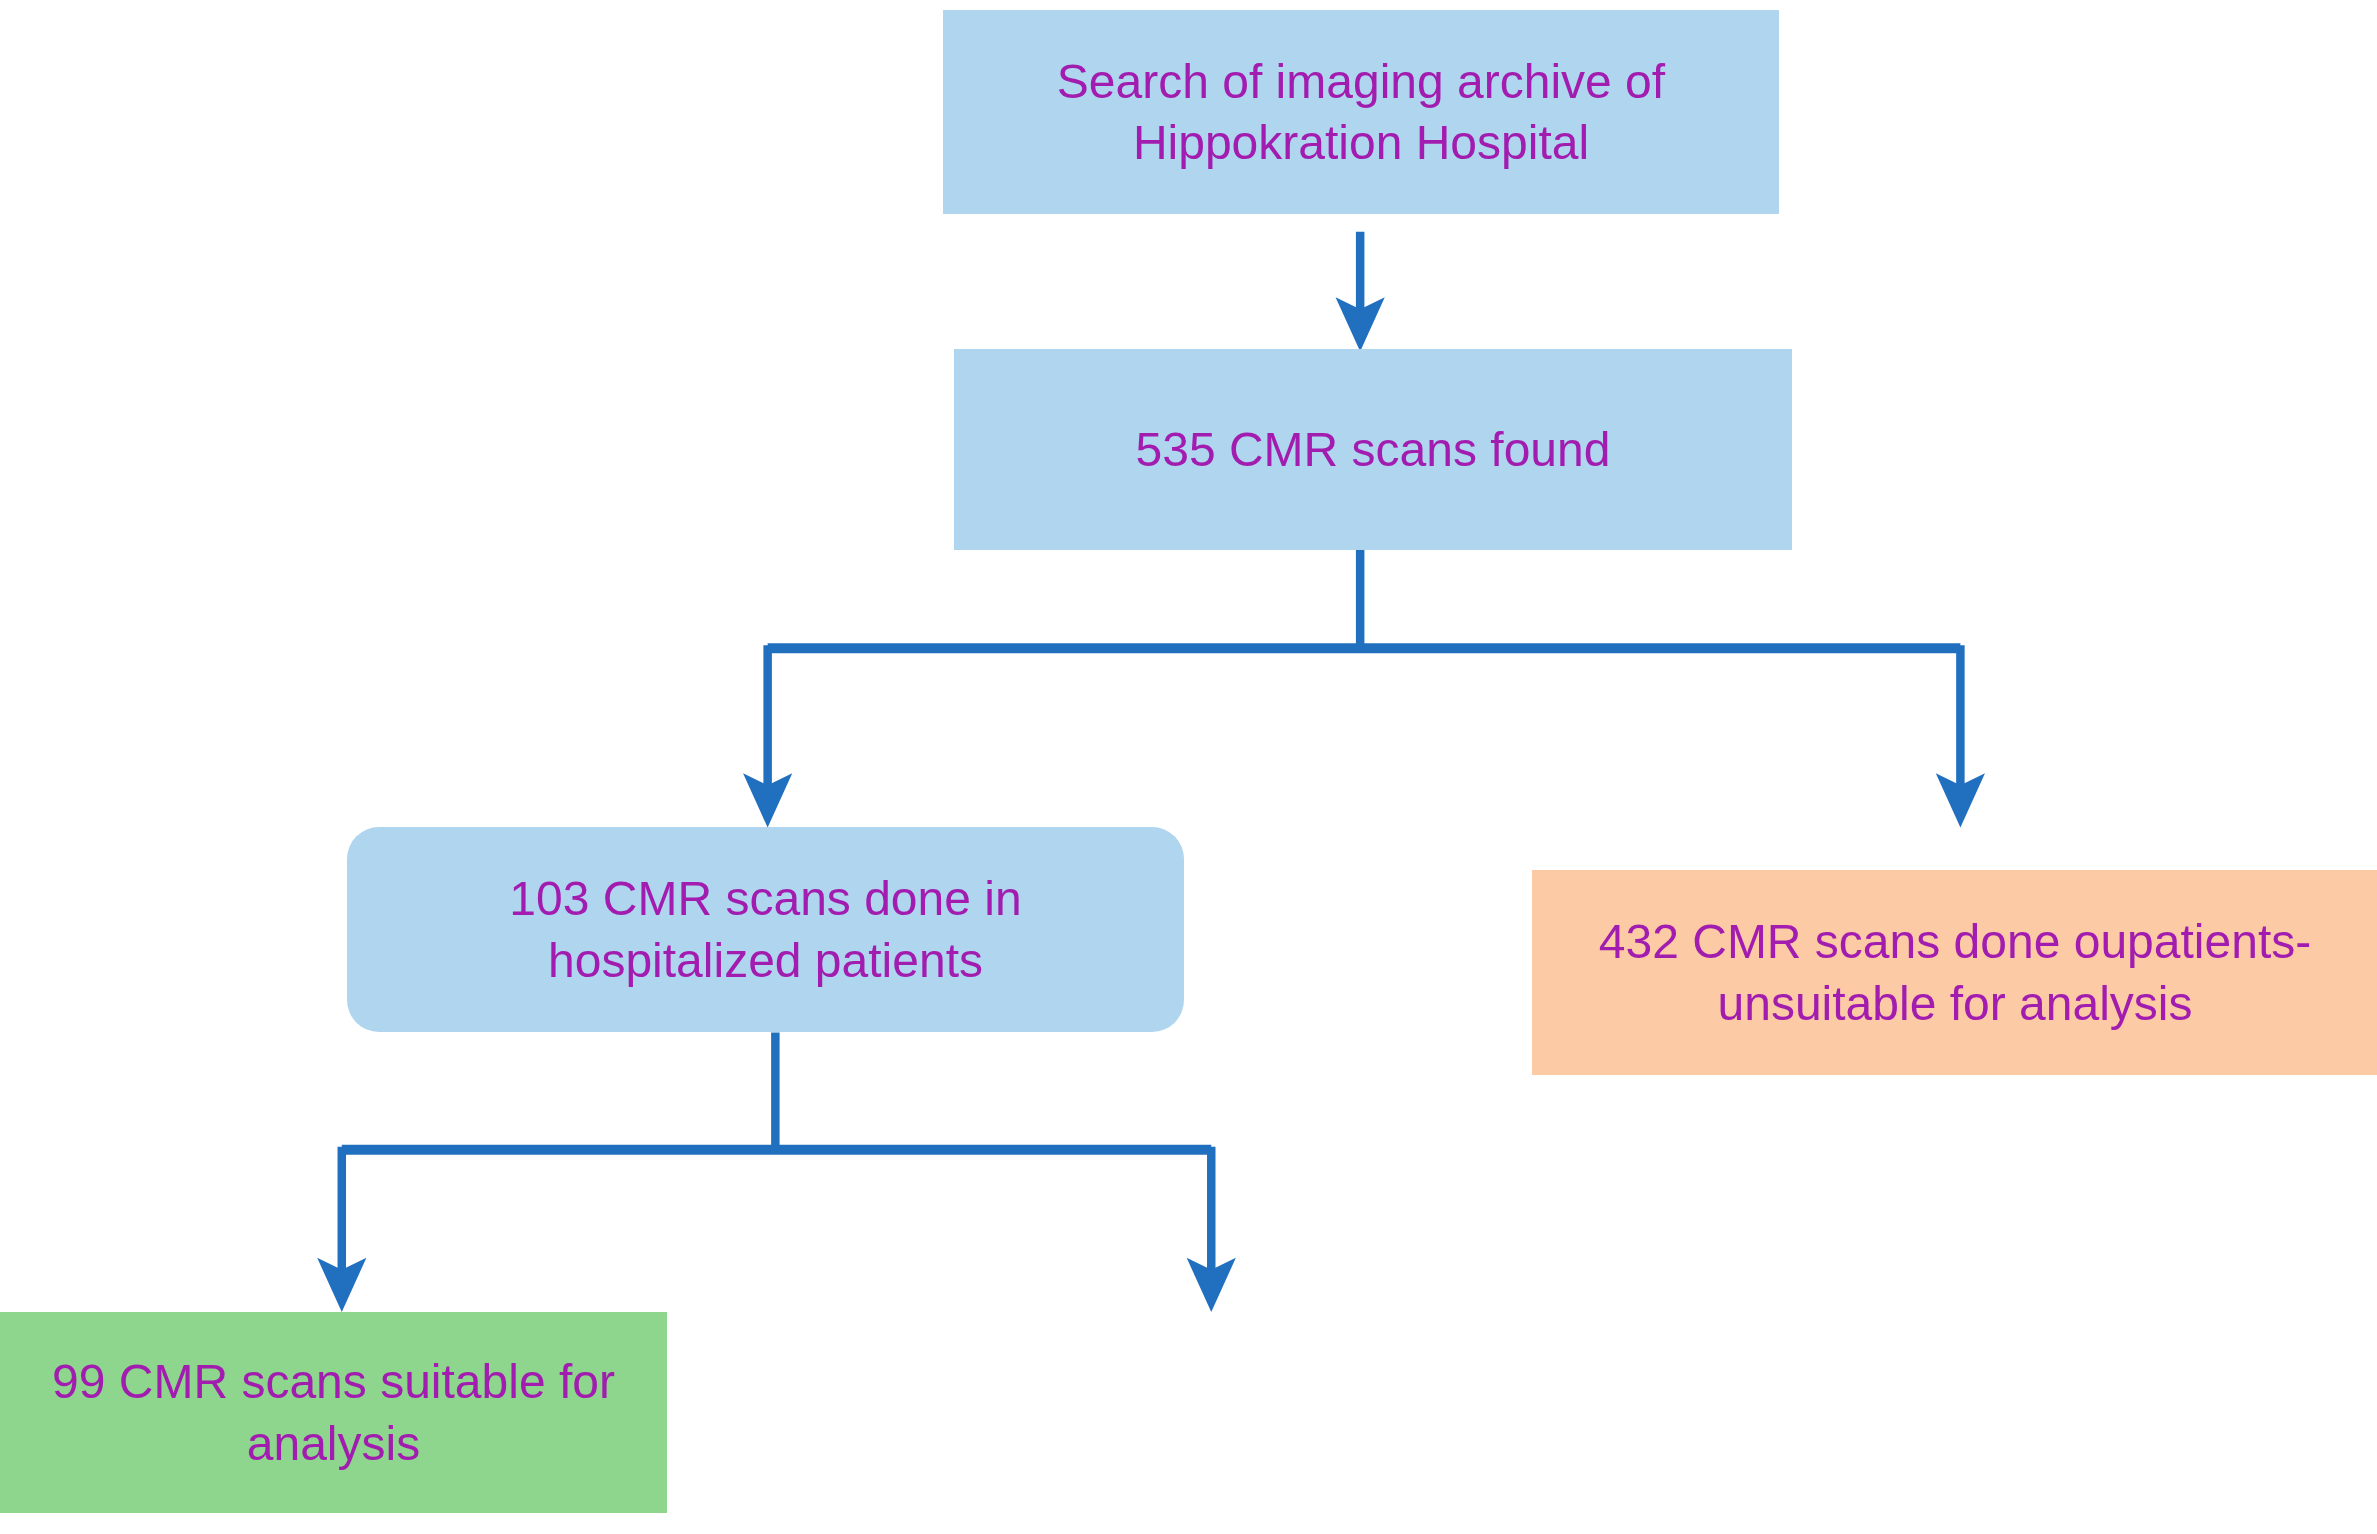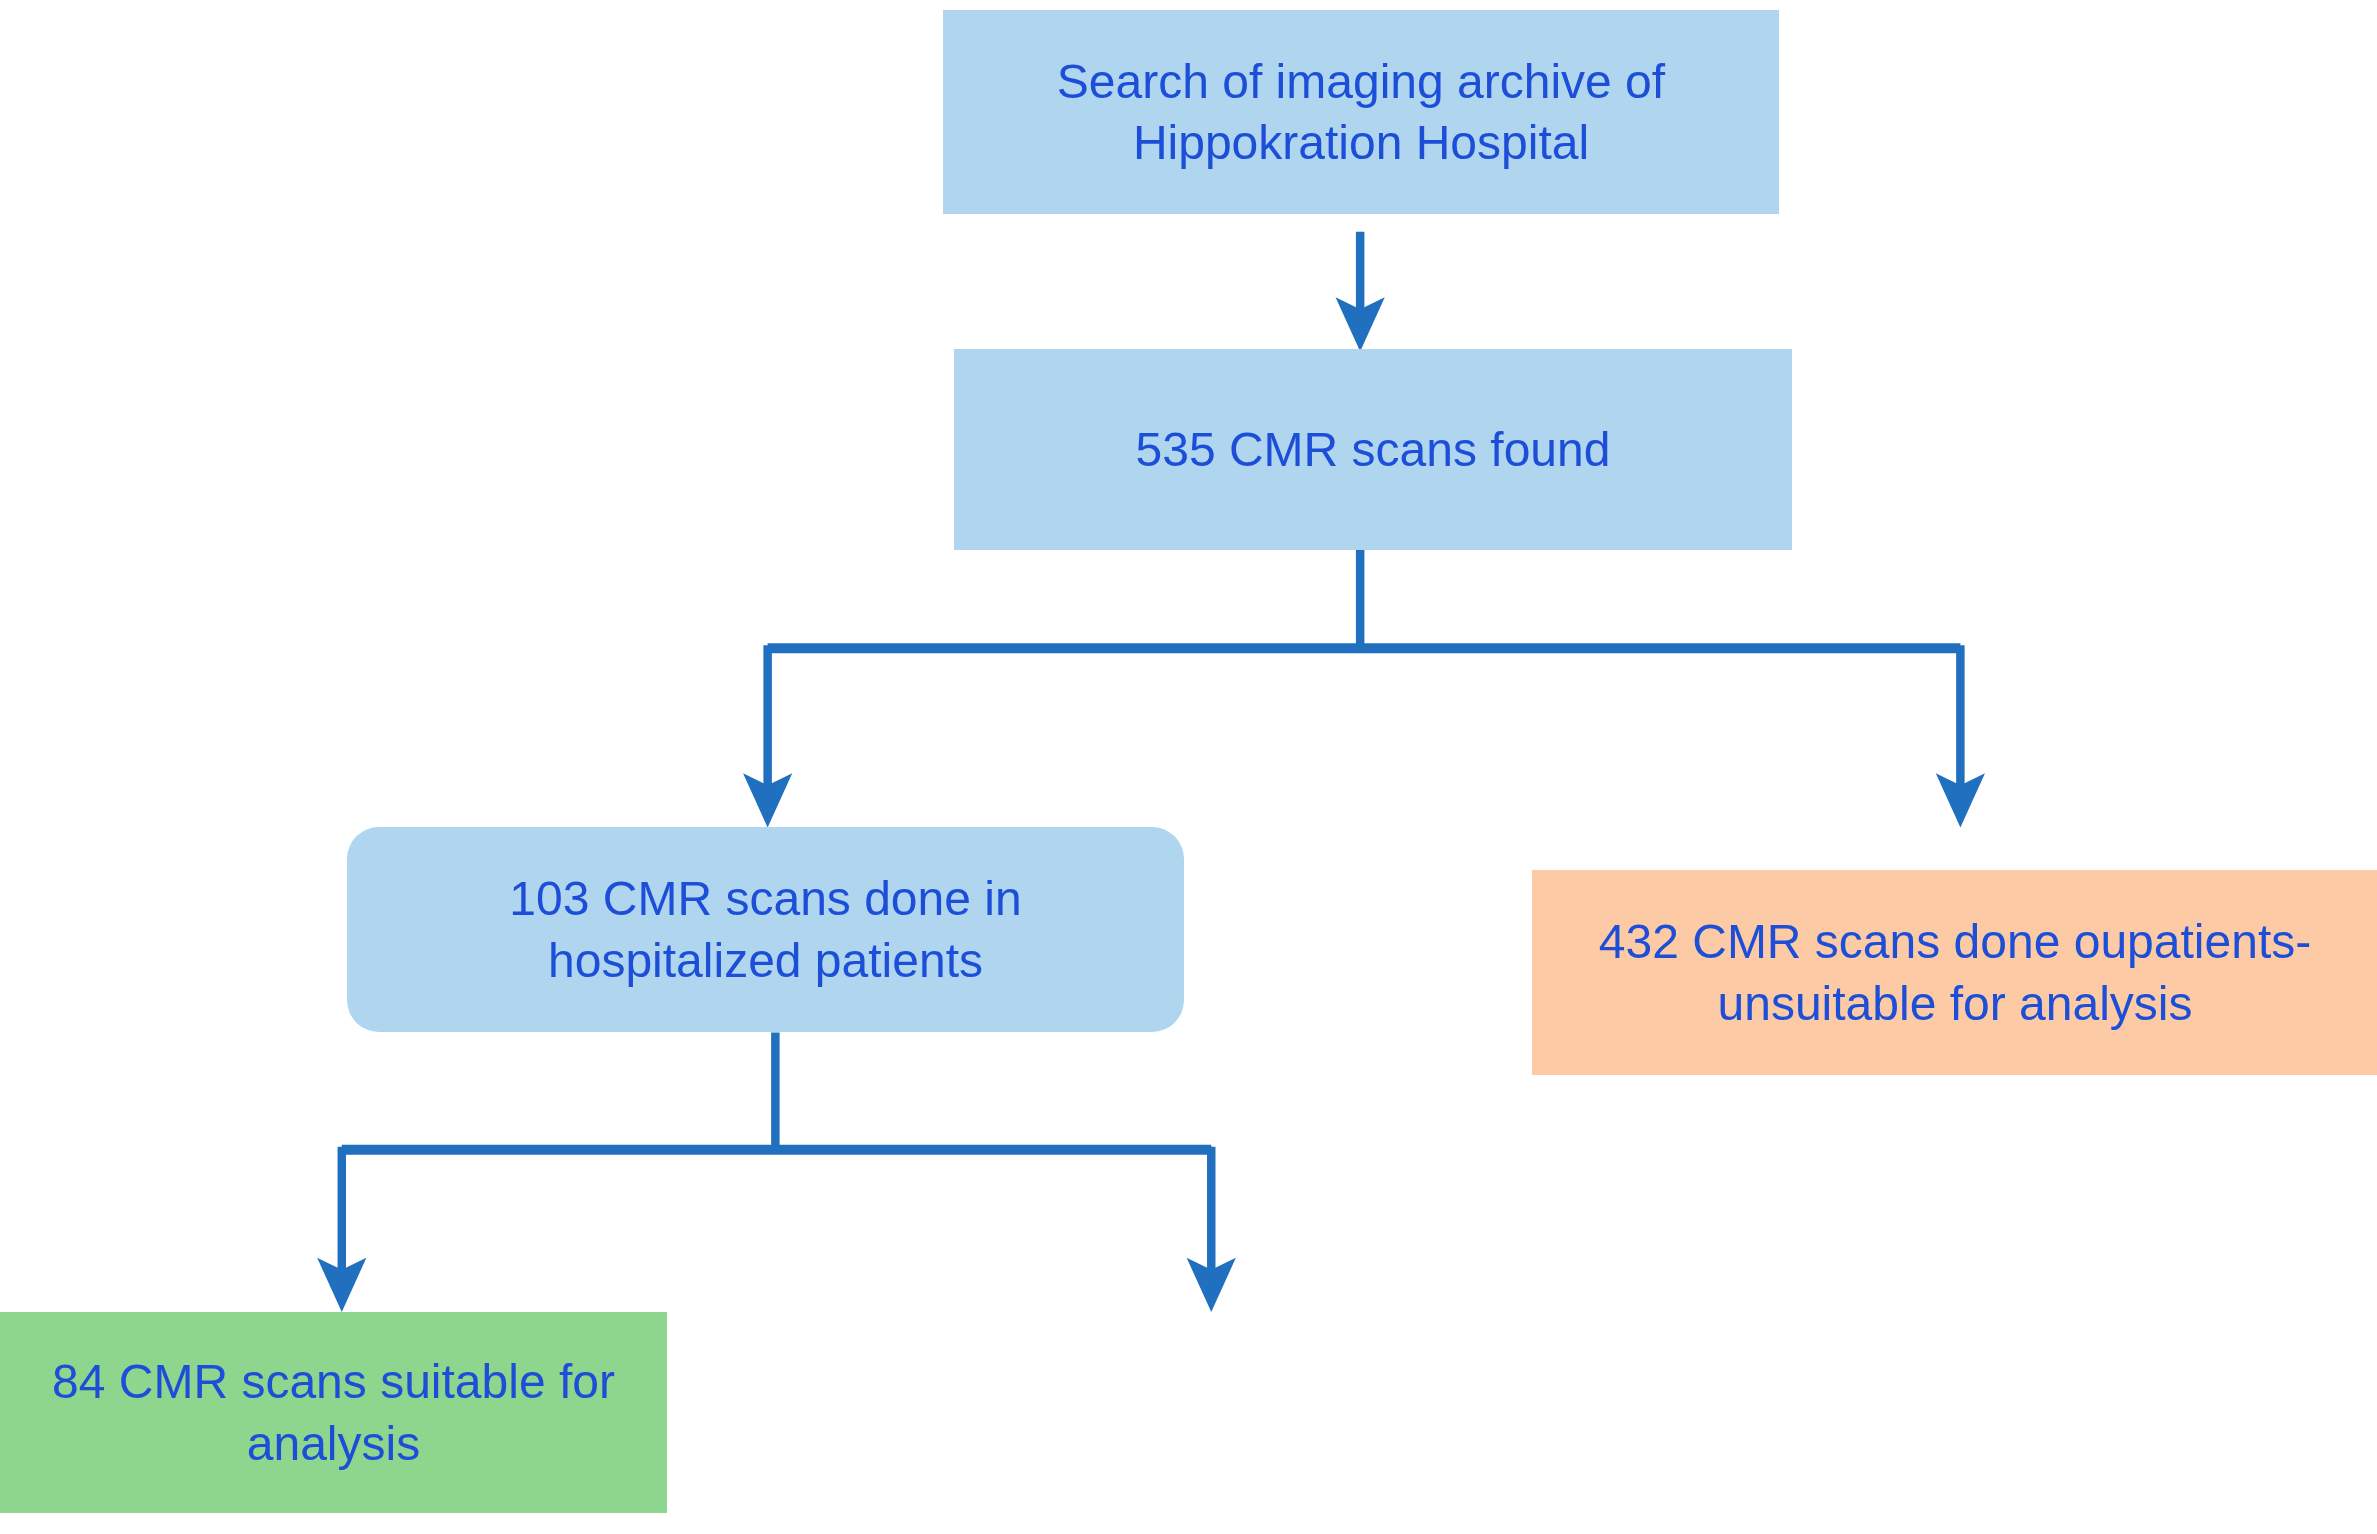--- a/index.html
+++ b/index.html
@@ -16,21 +16,21 @@
     height: 1535px;
     background: #ffffff;
     overflow: hidden;
   }
   .node {
     position: absolute;
     display: flex;
     align-items: center;
     justify-content: center;
     text-align: center;
-    color: #1d4ed8;
+    color: #a21caf;
     font-size: 48px;
     line-height: 1.28;
     font-family: "Liberation Sans", sans-serif;
     box-sizing: border-box;
     padding: 3.1px 14px;
     white-space: pre-line;
   }
   .node .label {
     display: block;
     width: 100%;
@@ -110,19 +110,19 @@
     <span class="label">103 CMR scans done in
 hospitalized patients</span>
   </div>
 
   <div class="node" id="node-outpatients">
     <span class="label">432 CMR scans done oupatients-
 unsuitable for analysis</span>
   </div>
 
   <div class="node" id="node-suitable">
-    <span class="label">84 CMR scans suitable for
+    <span class="label">99 CMR scans suitable for
 analysis</span>
   </div>
 
 
 </div>
 
 
 </body></html>

